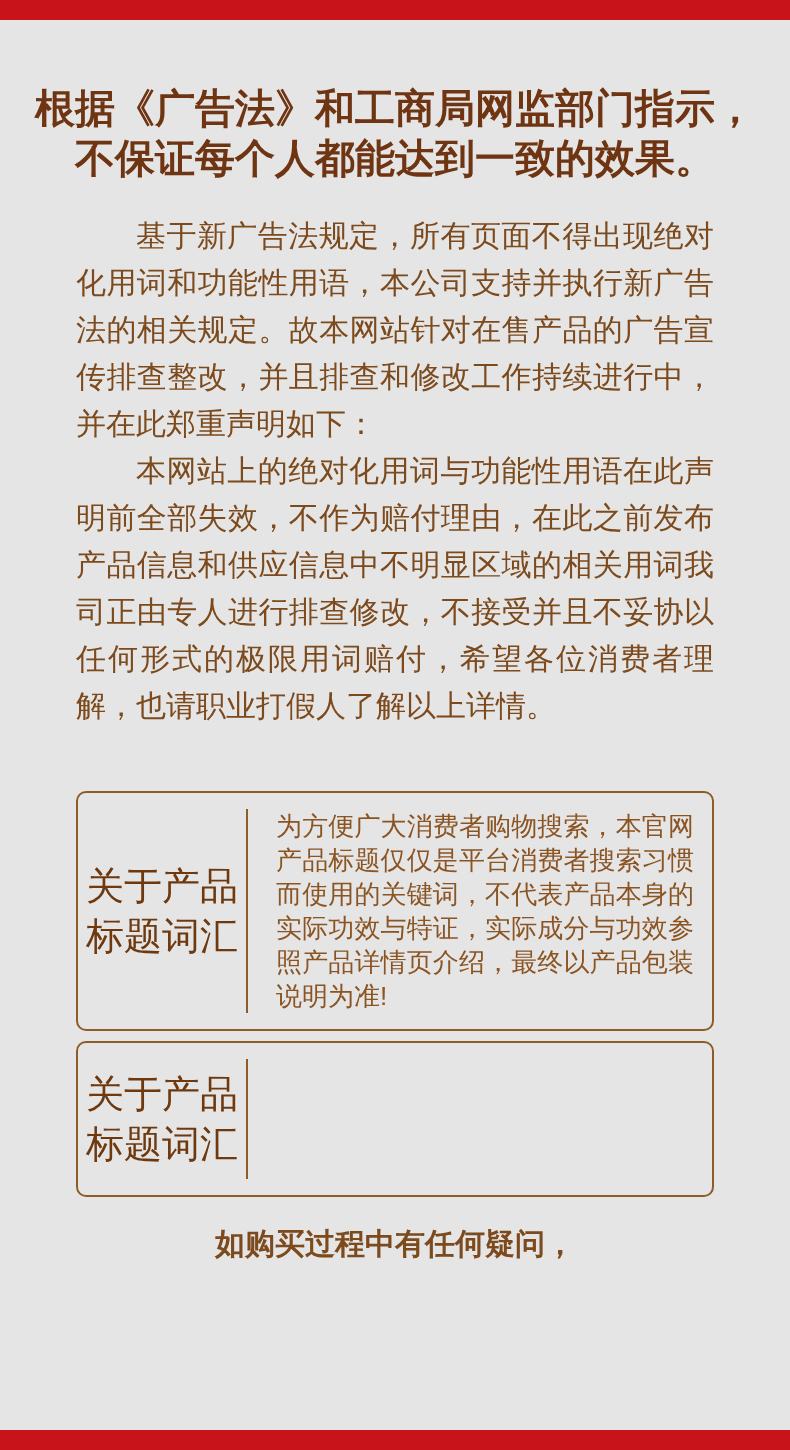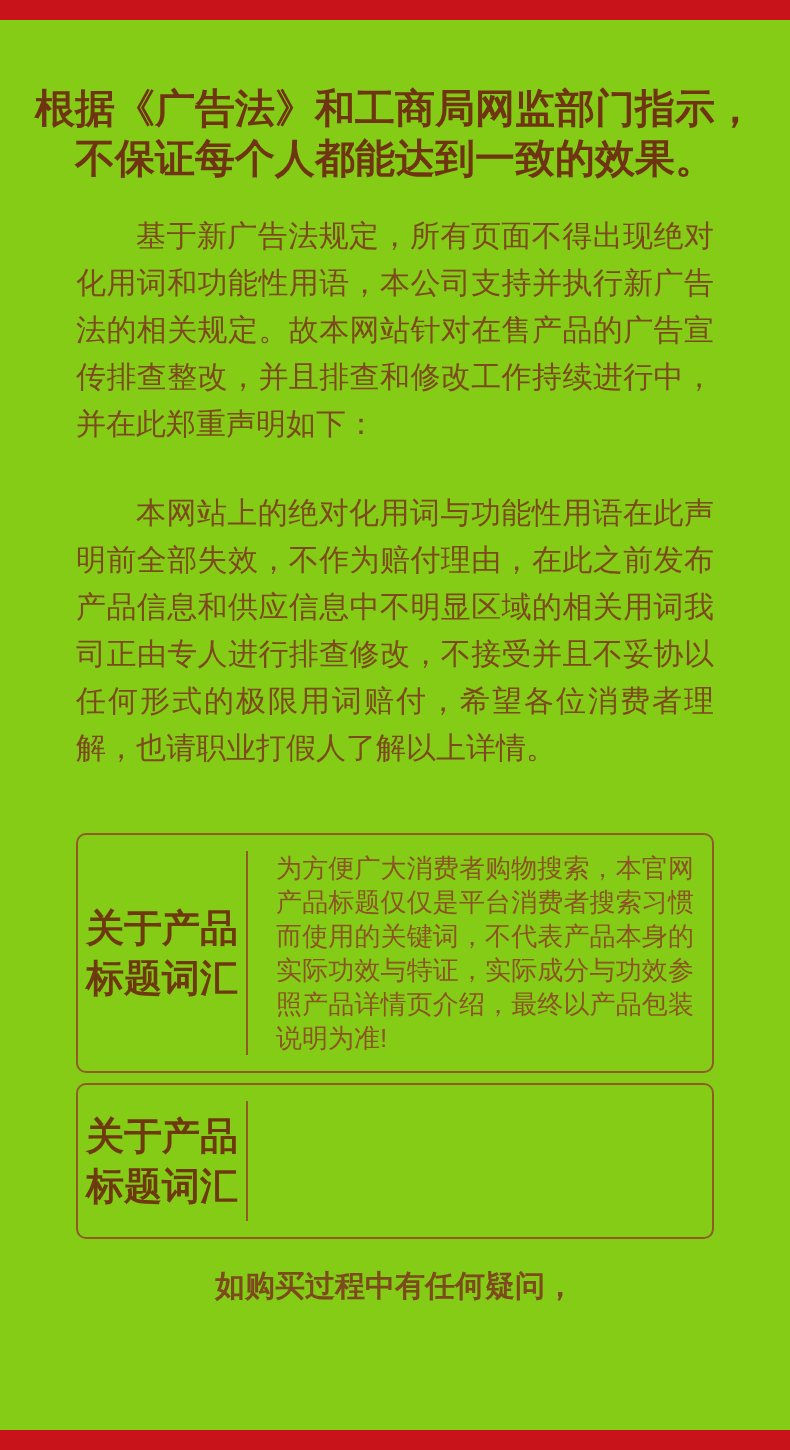--- a/index.html
+++ b/index.html
@@ -1,20 +1,20 @@
 <!DOCTYPE html>
 <html><head>
 <meta charset="utf-8">
 <style>
   html, body { margin: 0; padding: 0; background: #ffffff; }
   .page {
     position: relative;
     width: 790px;
     height: 1450px;
-    background: #84cc16;
+    background: #e5e5e5;
     overflow: hidden;
     font-family: "Liberation Serif", "DejaVu Serif", serif;
     box-sizing: border-box;
   }
   .band {
     position: absolute;
     left: 0;
     width: 790px;
     height: 20px;
     background: #c9131b;
@@ -38,21 +38,21 @@
   }
   .para {
     margin: 0;
     font-size: 30px;
     line-height: 47px;
     color: #7c4a1c;
     text-align: justify;
     text-indent: 2em;
   }
   .para-1 { margin-top: 28px; }
-  .para-2 { margin-top: 42px; }
+  .para-2 { }
 
   .boxes { margin-top: 62px; }
   .box {
     display: flex;
     align-items: stretch;
     border: 2px solid #8f5c28;
     border-radius: 10px;
     margin-bottom: 10px;
     box-sizing: border-box;
     background: transparent;
@@ -61,21 +61,21 @@
   .box-label {
     width: 168px;
     flex: 0 0 168px;
     display: flex;
     flex-direction: column;
     justify-content: center;
     align-items: center;
     text-align: center;
     font-size: 38px;
     line-height: 50px;
-    font-weight: bold;
+    font-weight: normal;
     color: #6e390f;
     padding: 14px 0;
   }
   .box-divider {
     width: 0;
     border-left: 2px solid #8f5c28;
     margin: 16px 0;
   }
   .box-desc {
     flex: 1;

